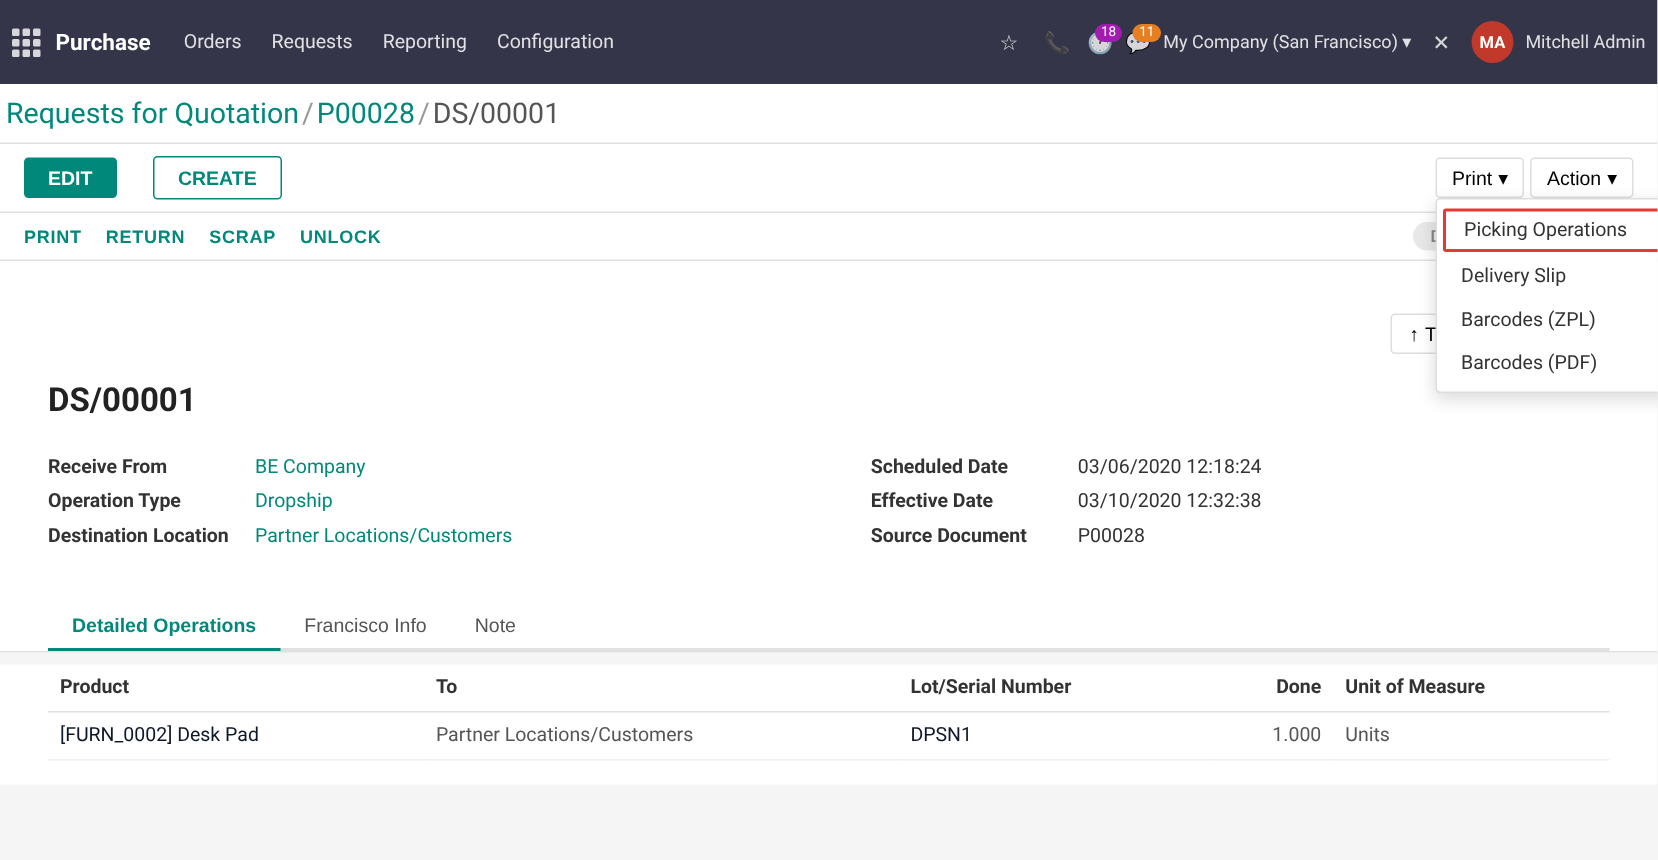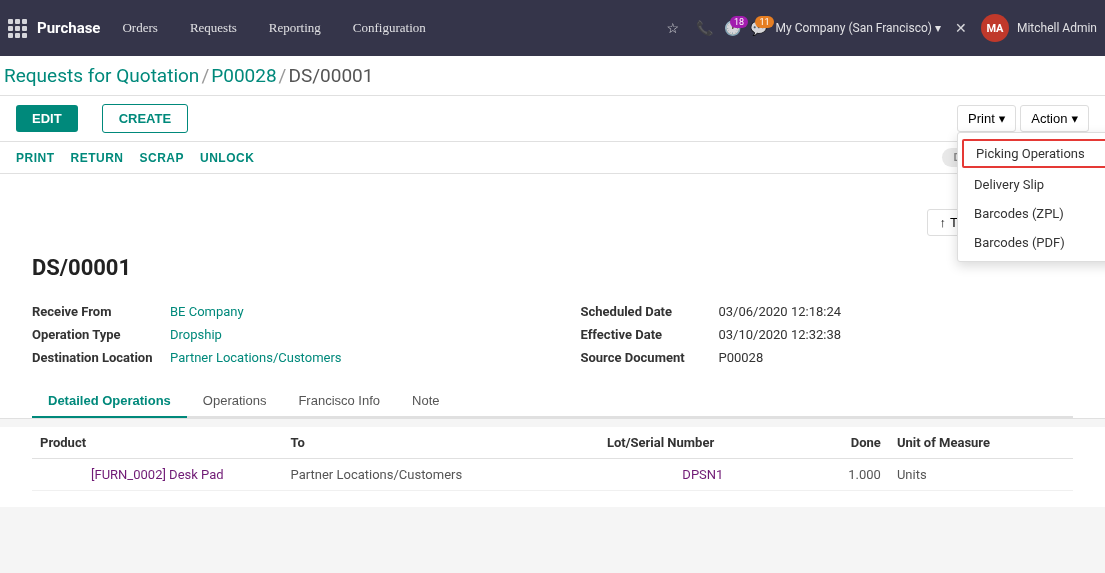--- a/index.html
+++ b/index.html
@@ -19,22 +19,21 @@
     }
     .topnav-brand {
       font-size: 15px;
       font-weight: 700;
       color: #fff;
       margin-left: 6px;
       margin-right: 8px;
     }
     .topnav-menu {
       display: flex;
-      gap: 12px;
-      font-family: Liberation Serif, serif;
+      gap: 0;
     }
     .topnav-menu a {
       color: rgba(255,255,255,0.85);
       text-decoration: none;
       padding: 4px 10px;
       border-radius: 3px;
       font-size: 13px;
     }
     .topnav-right {
       margin-left: auto;
@@ -233,21 +232,21 @@
     .record-title {
       font-size: 22px;
       font-weight: 700;
       color: #222;
       margin-bottom: 20px;
     }
     .form-fields {
       display: grid;
       grid-template-columns: 1fr 1fr;
       gap: 0 56px;
-      margin-bottom: 16px;
+      margin-bottom: 32px;
     }
     .field-row {
       display: flex;
       align-items: baseline;
       padding: 4px 0;
       gap: 8px;
     }
     .field-label {
       font-weight: 700;
       font-size: 13px;
@@ -335,21 +334,21 @@
       padding: 8px 8px;
       font-weight: 700;
       color: #333;
       border-bottom: 1px solid #e0e0e0;
     }
     td {
       padding: 8px 8px;
       color: #555;
       border-bottom: 1px solid #f0f0f0;
     }
-    td.link { color: #701a75; text-align: center; }
+    td.link { color: #0f172a; }
     td.right { text-align: right; }
 
     .apps-icon {
       display: grid;
       grid-template-columns: repeat(3, 5px);
       gap: 2px;
     }
     .apps-icon span {
       width: 5px;
       height: 5px;
@@ -484,21 +483,20 @@
         </div>
         <div class="field-row">
           <span class="field-label">Source Document</span>
           <span class="field-value">P00028</span>
         </div>
       </div>
     </div>
 
     <div class="tabs-bar">
       <button class="tab active">Detailed Operations</button>
-      <button class="tab">Operations</button>
       <button class="tab">Francisco Info</button>
       <button class="tab">Note</button>
     </div>
   </div>
 
   <div class="table-section">
     <table>
       <thead>
         <tr>
           <th>Product</th>

